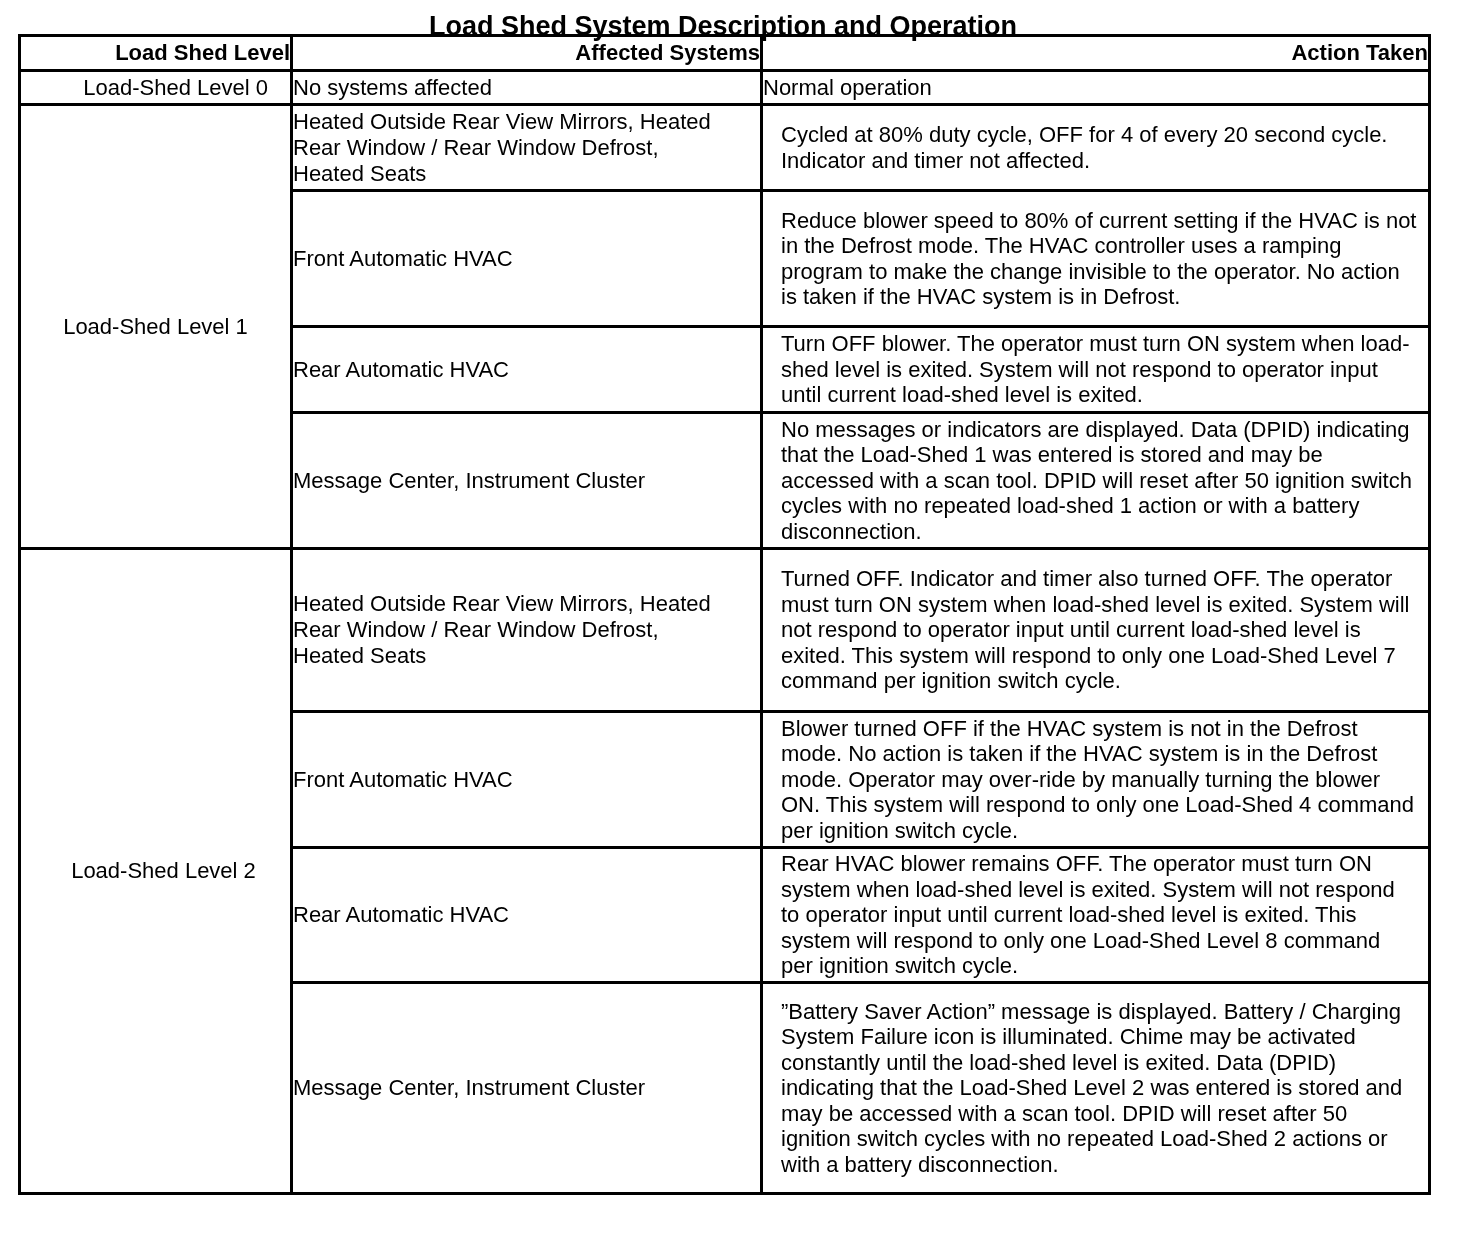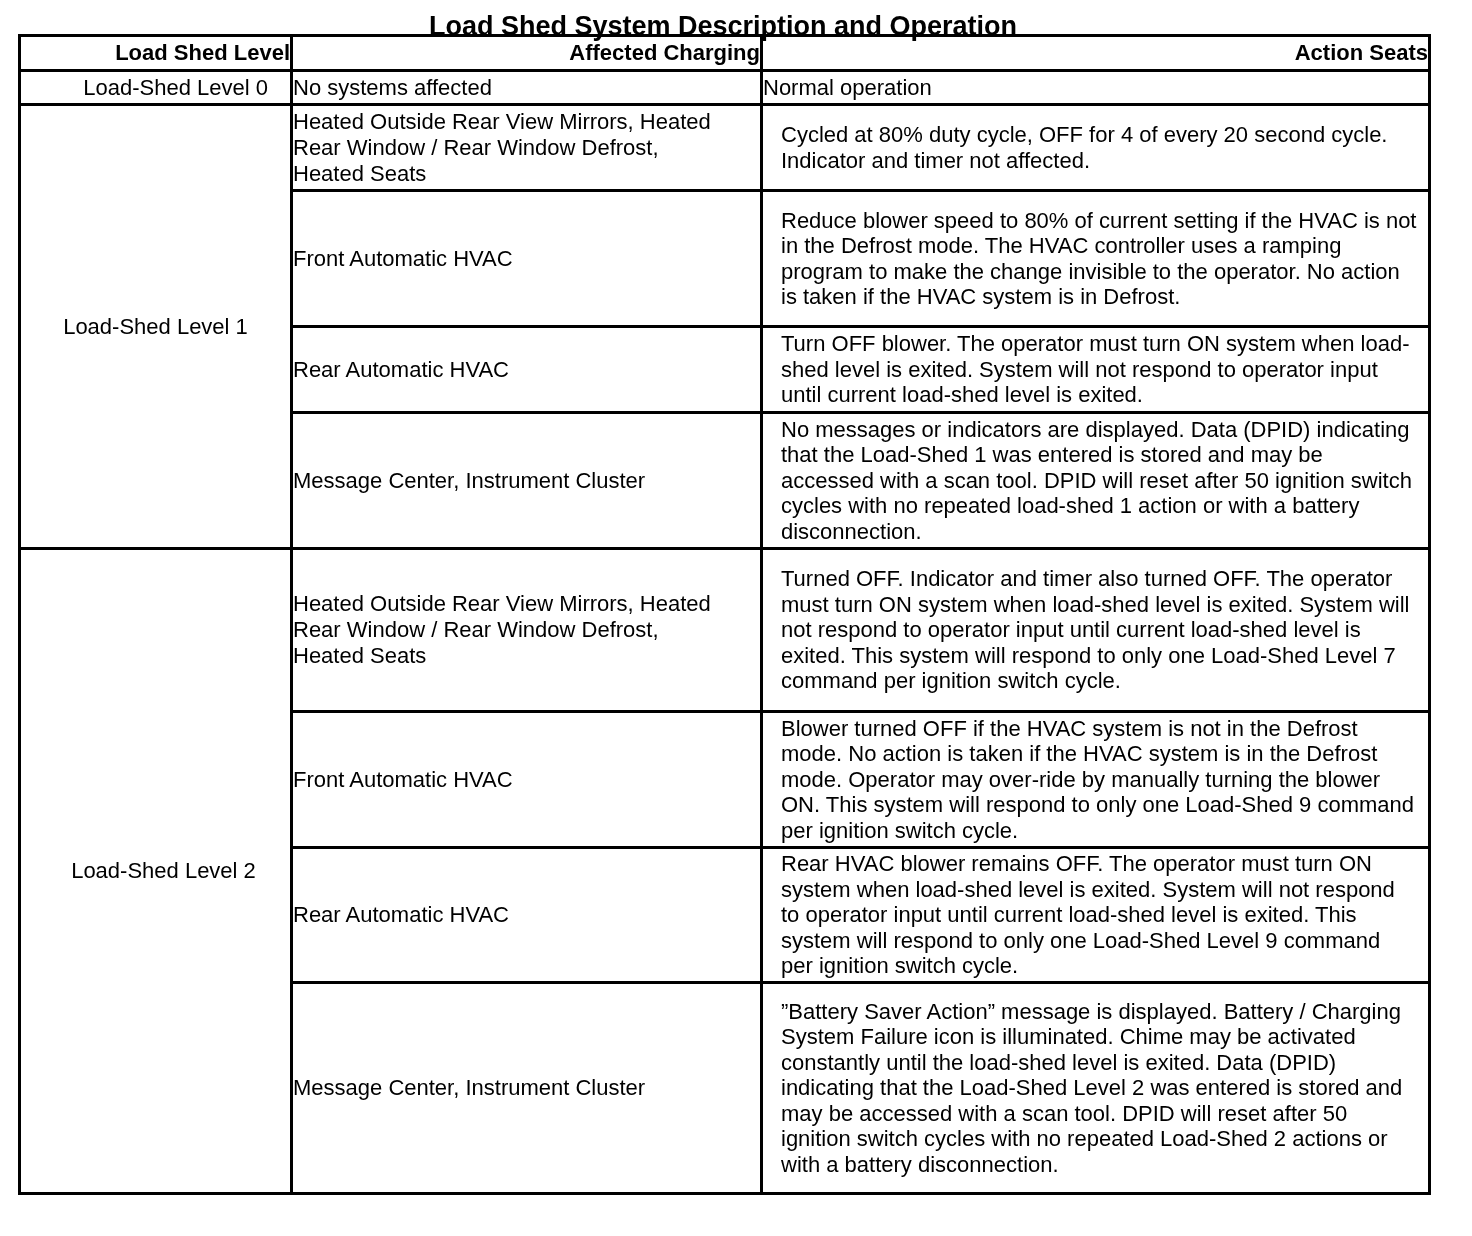--- a/index.html
+++ b/index.html
@@ -30,22 +30,22 @@
 
 <table class="ls">
   <colgroup>
       <col class="c1">
       <col class="c2">
       <col class="c3">
     </colgroup>
   <tbody>
       <tr class="hdr">
     <th>Load Shed Level</th>
-    <th>Affected Charging</th>
-    <th>Action Seats</th>
+    <th>Affected Systems</th>
+    <th>Action Taken</th>
   </tr>
 
   <tr class="r0">
     <td class="lvl lvl0">Load-Shed Level 0</td>
     <td class="cell-center">No systems affected</td>
     <td class="cell-center">Normal operation</td>
   </tr>
 
   <tr class="r1a">
     <td class="lvl lvl1" rowspan="4">Load-Shed Level 1</td>
@@ -65,24 +65,24 @@
     <td class="cell-action">No messages or indicators are displayed. Data (DPID) indicating that the Load-Shed 1 was entered is stored and may be accessed with a scan tool. DPID will reset after 50 ignition switch cycles with no repeated load-shed 1 action or with a battery disconnection.</td>
   </tr>
 
   <tr class="r2a">
     <td class="lvl lvl2" rowspan="4">Load-Shed Level 2</td>
     <td class="cell-center"><span style="display:inline-block;width:420px;">Heated Outside Rear View Mirrors, Heated Rear Window / Rear Window Defrost, Heated Seats</span></td>
     <td class="cell-action">Turned OFF. Indicator and timer also turned OFF. The operator must turn ON system when load-shed level is exited. System will not respond to operator input until current load-shed level is exited. This system will respond to only one Load-Shed Level 7 command per ignition switch cycle.</td>
   </tr>
   <tr class="r2b">
     <td class="cell-center">Front Automatic HVAC</td>
-    <td class="cell-action">Blower turned OFF if the HVAC system is not in the Defrost mode. No action is taken if the HVAC system is in the Defrost mode. Operator may over-ride by manually turning the blower ON. This system will respond to only one Load-Shed 9 command per ignition switch cycle.</td>
+    <td class="cell-action">Blower turned OFF if the HVAC system is not in the Defrost mode. No action is taken if the HVAC system is in the Defrost mode. Operator may over-ride by manually turning the blower ON. This system will respond to only one Load-Shed 4 command per ignition switch cycle.</td>
   </tr>
   <tr class="r2c">
     <td class="cell-center">Rear Automatic HVAC</td>
-    <td class="cell-action">Rear HVAC blower remains OFF. The operator must turn ON system when load-shed level is exited. System will not respond to operator input until current load-shed level is exited. This system will respond to only one Load-Shed Level 9 command per ignition switch cycle.</td>
+    <td class="cell-action">Rear HVAC blower remains OFF. The operator must turn ON system when load-shed level is exited. System will not respond to operator input until current load-shed level is exited. This system will respond to only one Load-Shed Level 8 command per ignition switch cycle.</td>
   </tr>
   <tr class="r2d">
     <td class="cell-center">Message Center, Instrument Cluster</td>
     <td class="cell-action">”Battery Saver Action” message is displayed. Battery / Charging System Failure icon is illuminated. Chime may be activated constantly until the load-shed level is exited. Data (DPID) indicating that the Load-Shed Level 2 was entered is stored and may be accessed with a scan tool. DPID will reset after 50 ignition switch cycles with no repeated Load-Shed 2 actions or with a battery disconnection.</td>
   </tr>
 </tbody>
   </table>
 
 </body></html>

